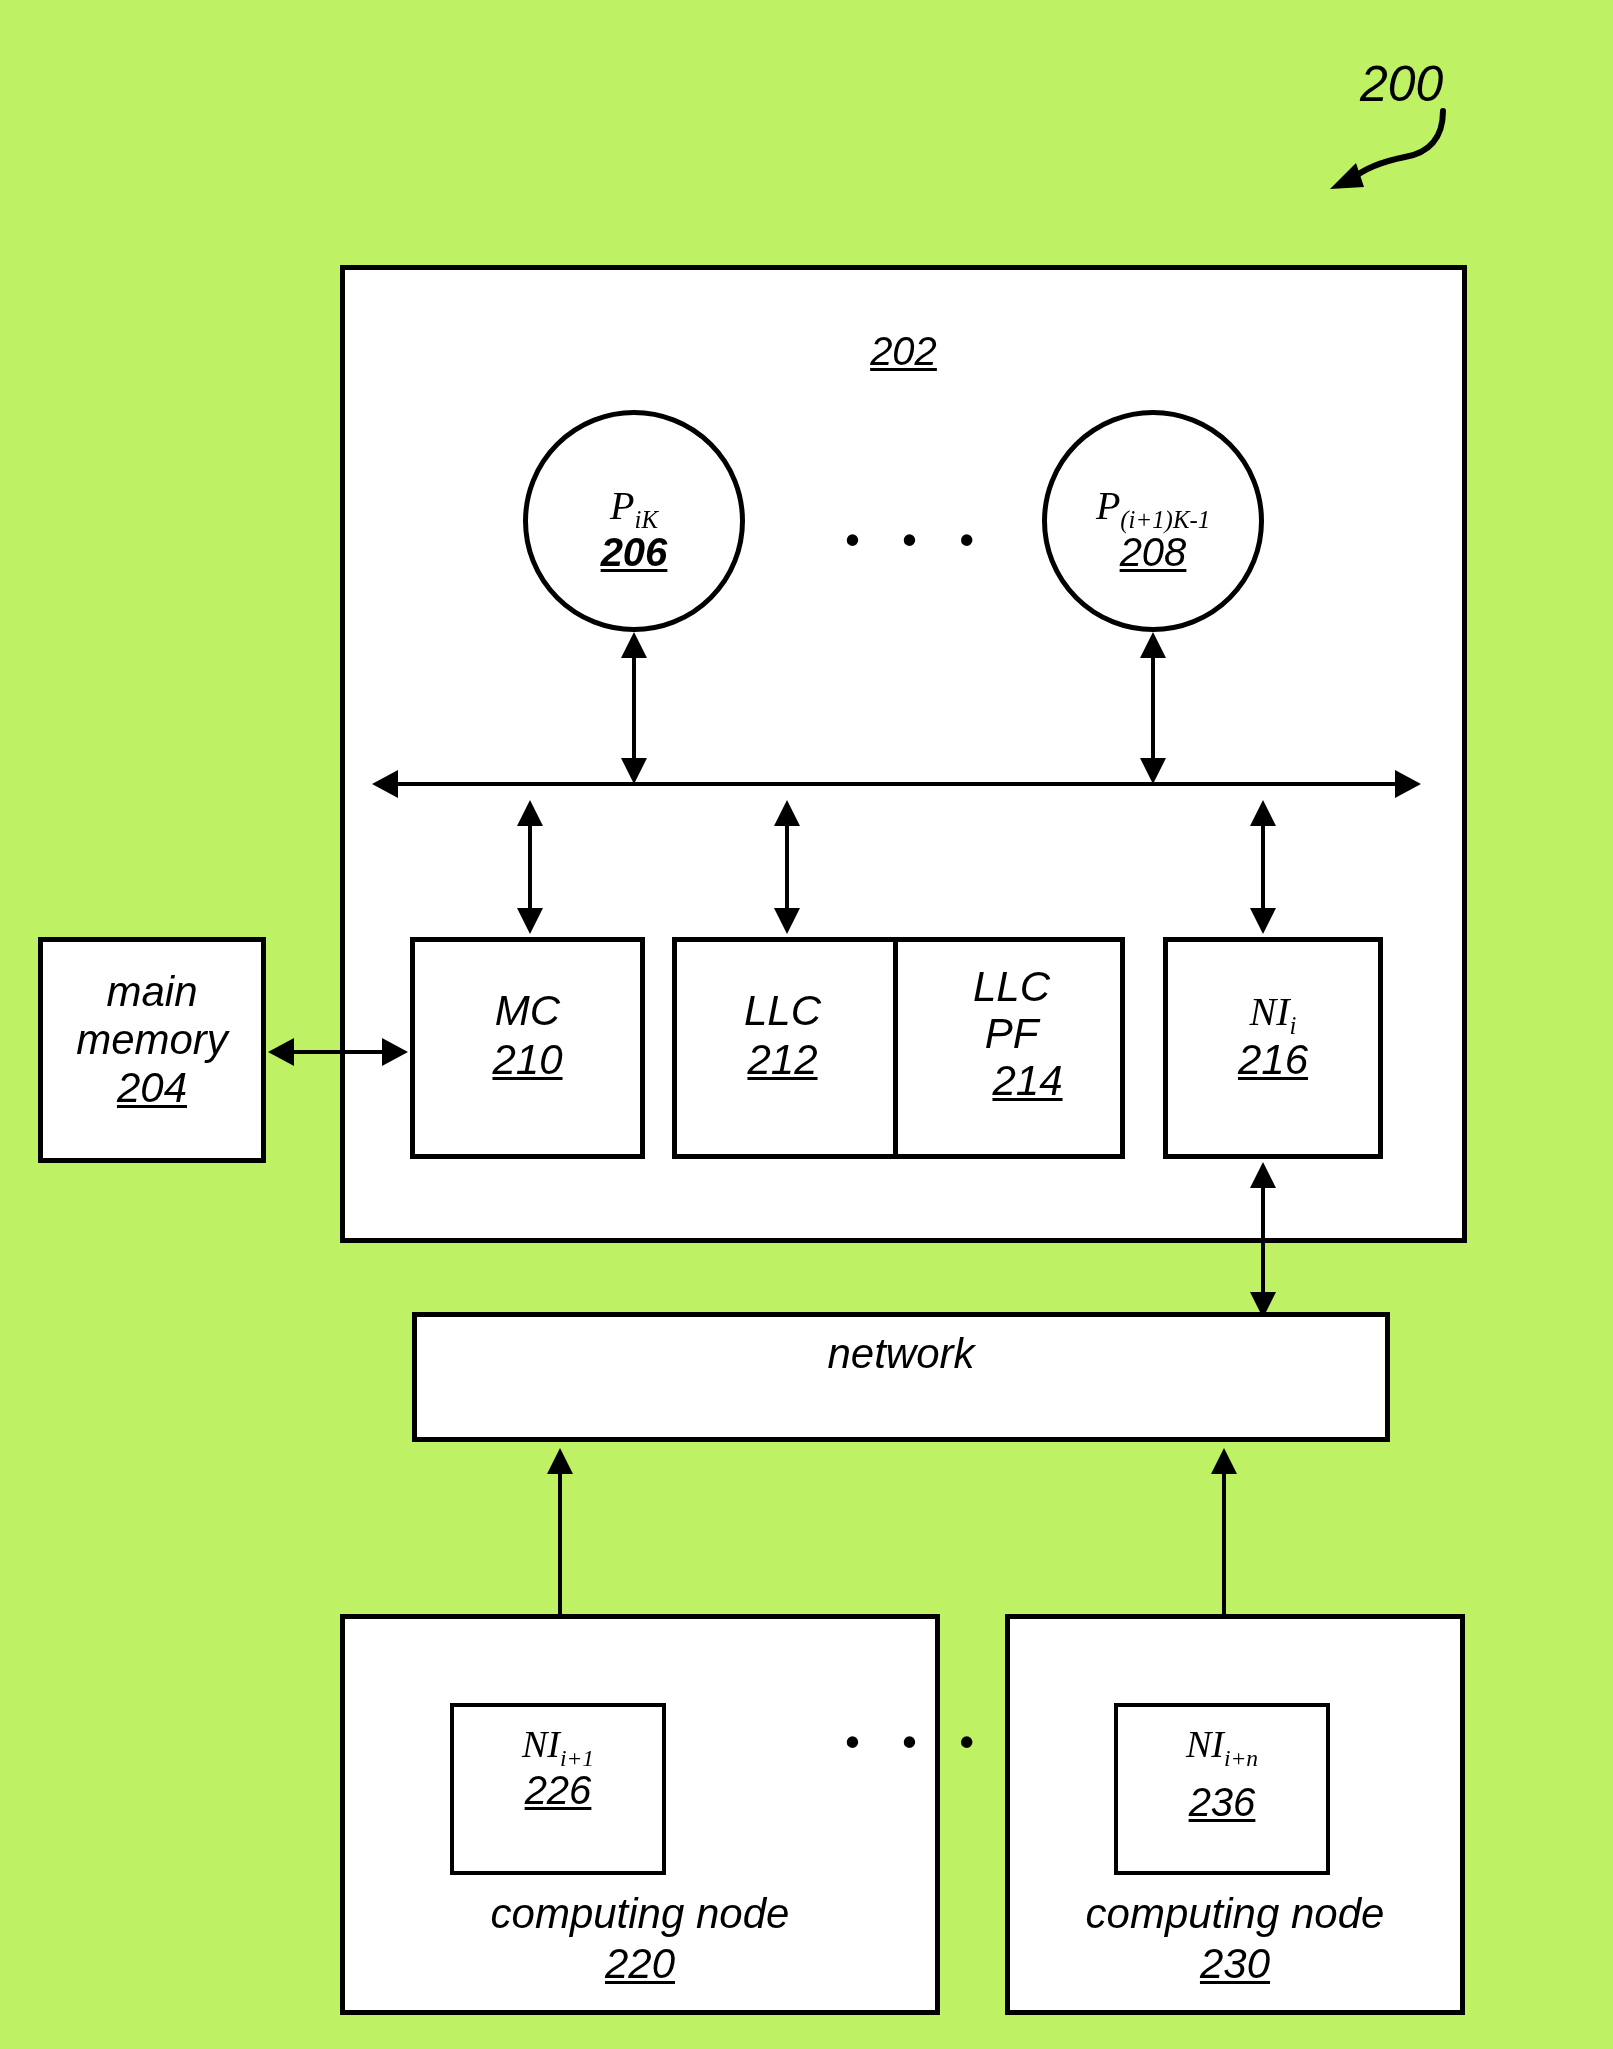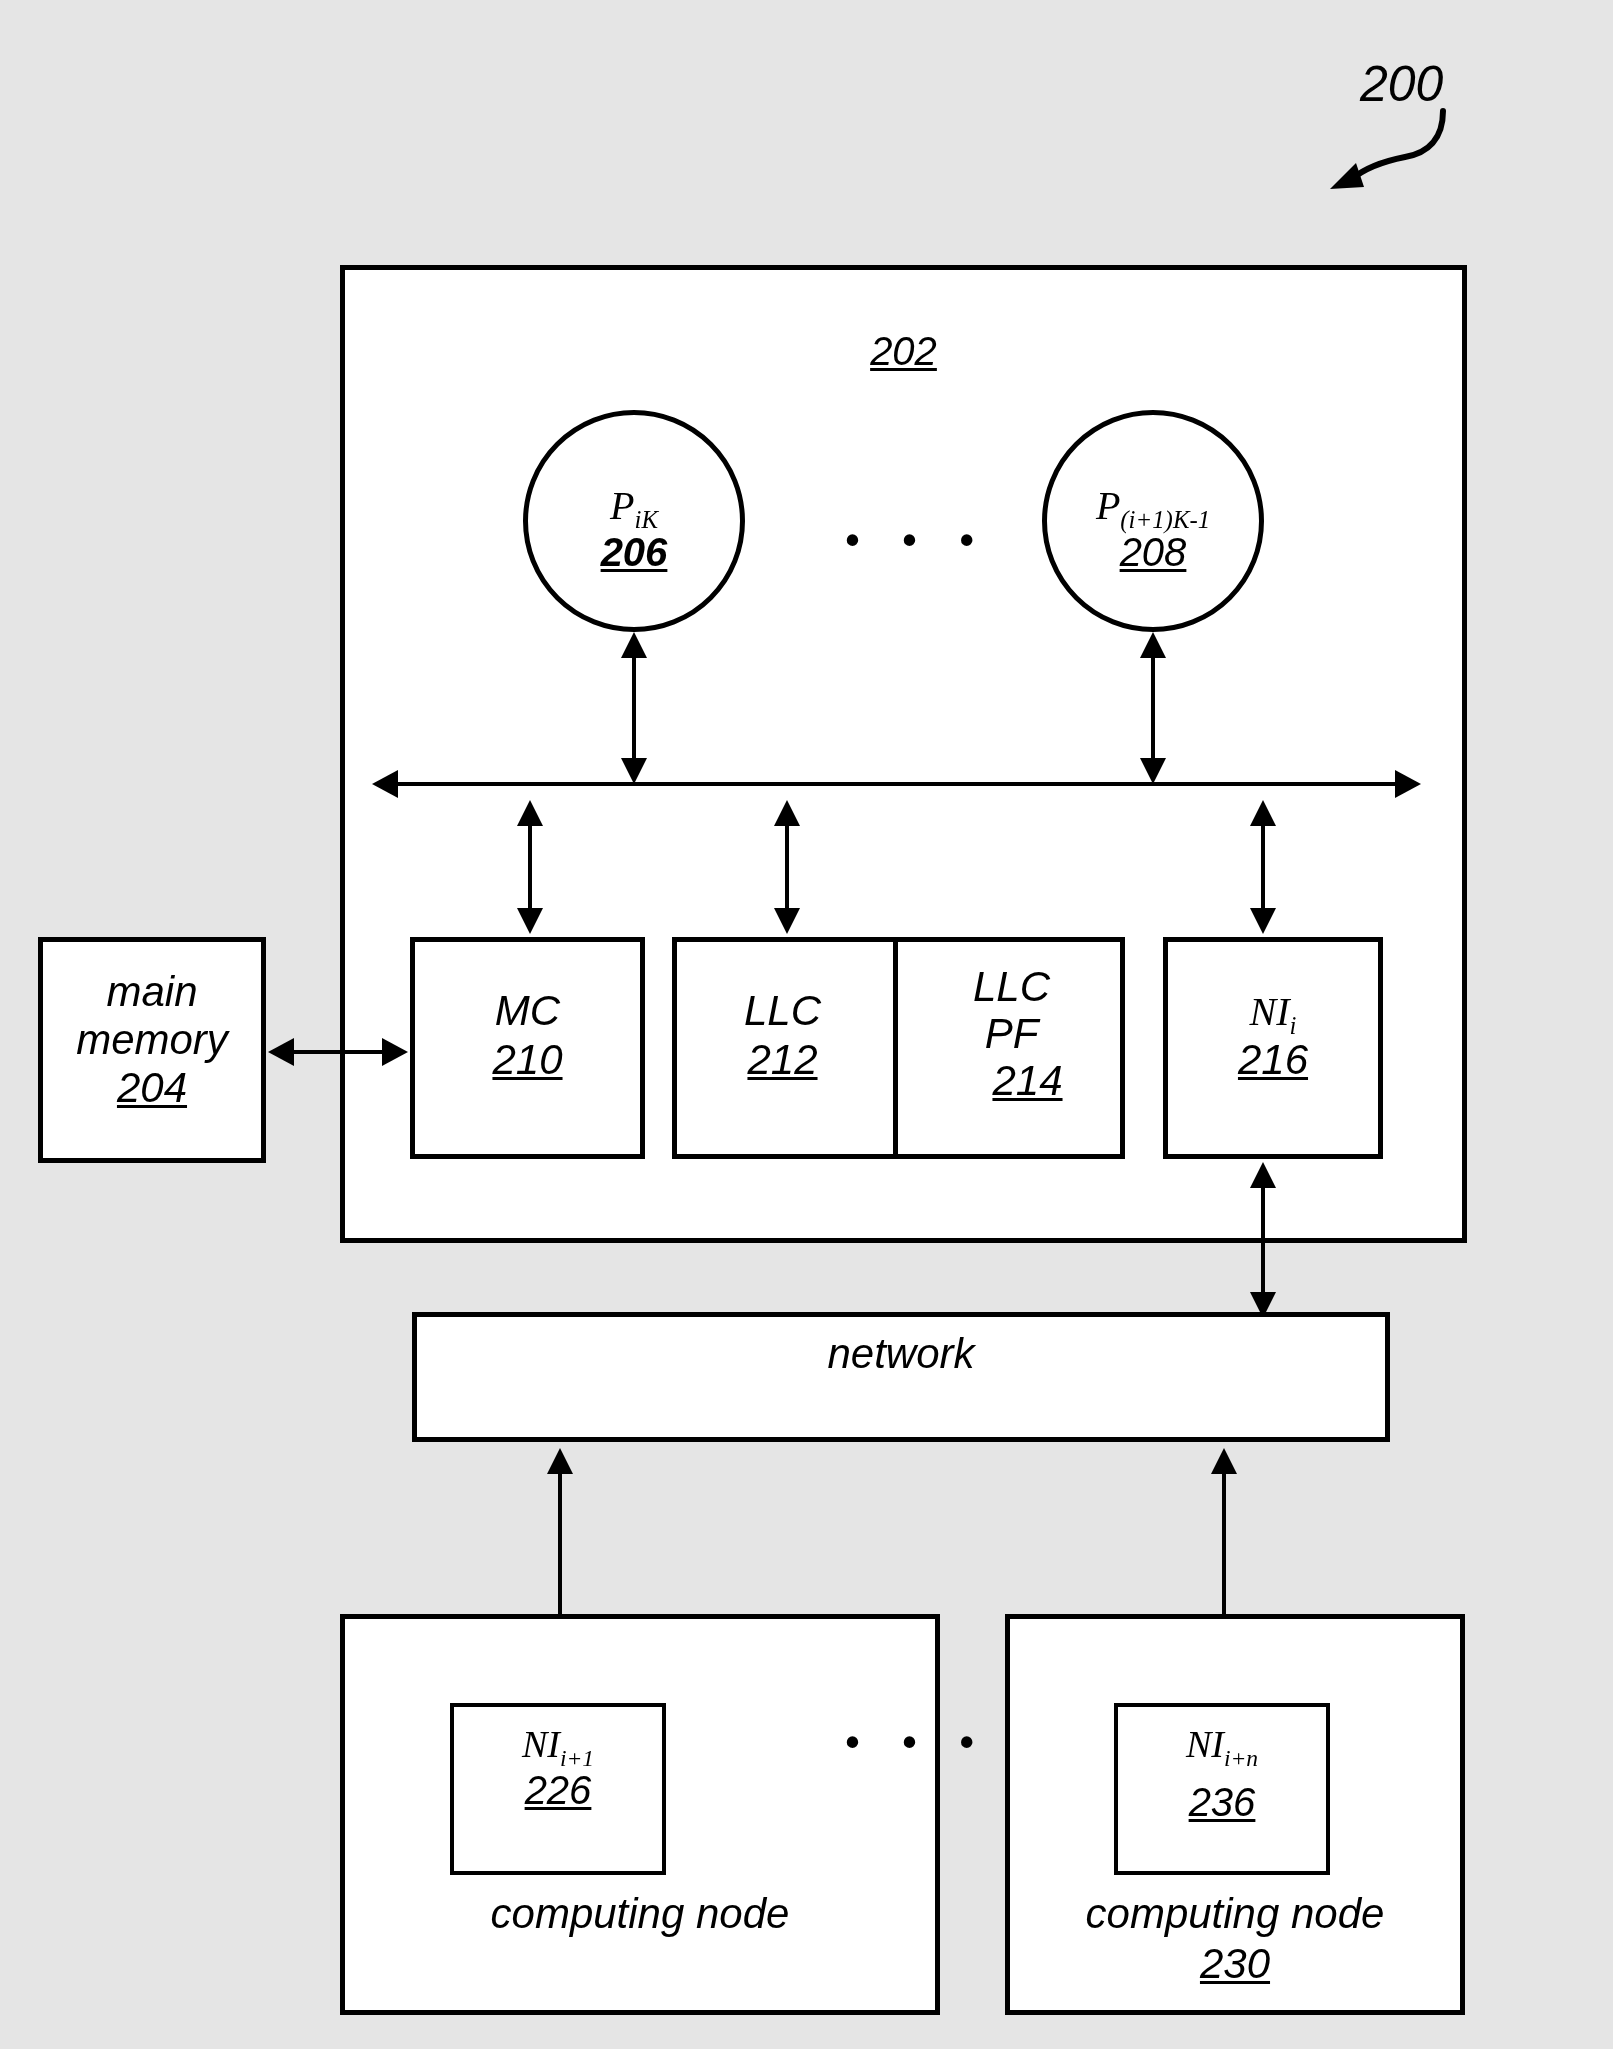--- a/index.html
+++ b/index.html
@@ -9,21 +9,21 @@
     background: #ffffff;
   }
   body {
     font-family: "Liberation Sans", sans-serif;
     color: #000000;
   }
   #canvas {
     position: relative;
     width: 1613px;
     height: 2049px;
-    background: #e5e5e5;
+    background: #bef264;
     overflow: hidden;
   }
 
   
   .box {
     position: absolute;
     box-sizing: border-box;
     border: 5px solid #000;
     background: #fff;
   }
@@ -239,20 +239,23 @@
 
   <div class="box thin" style="left:450px; top:1703px; width:216px; height:172px;"></div>
   <div class="lbl serif" style="left:450px; top:1723px; width:216px; font-size:38px;">
     <span>NI</span><span class="sub">i+1</span>
   </div>
   <div class="lbl sans" style="left:450px; top:1768px; width:216px; font-size:40px;">
     <span class="num">226</span>
   </div>
 
   <div class="lbl sans" style="left:340px; top:1890px; width:600px; font-size:42px;">computing node</div>
+  <div class="lbl sans" style="left:340px; top:1940px; width:600px; font-size:42px;">
+    <span class="num">220</span>
+  </div>
 
   <div class="box" style="left:1005px; top:1614px; width:460px; height:401px;"></div>
 
   <div class="box thin" style="left:1114px; top:1703px; width:216px; height:172px;"></div>
   <div class="lbl serif" style="left:1114px; top:1723px; width:216px; font-size:38px;">
     <span>NI</span><span class="sub">i+n</span>
   </div>
   <div class="lbl sans" style="left:1114px; top:1768px; width:216px; font-size:40px;margin-top:12px;">
     <span class="num">236</span>
   </div>

